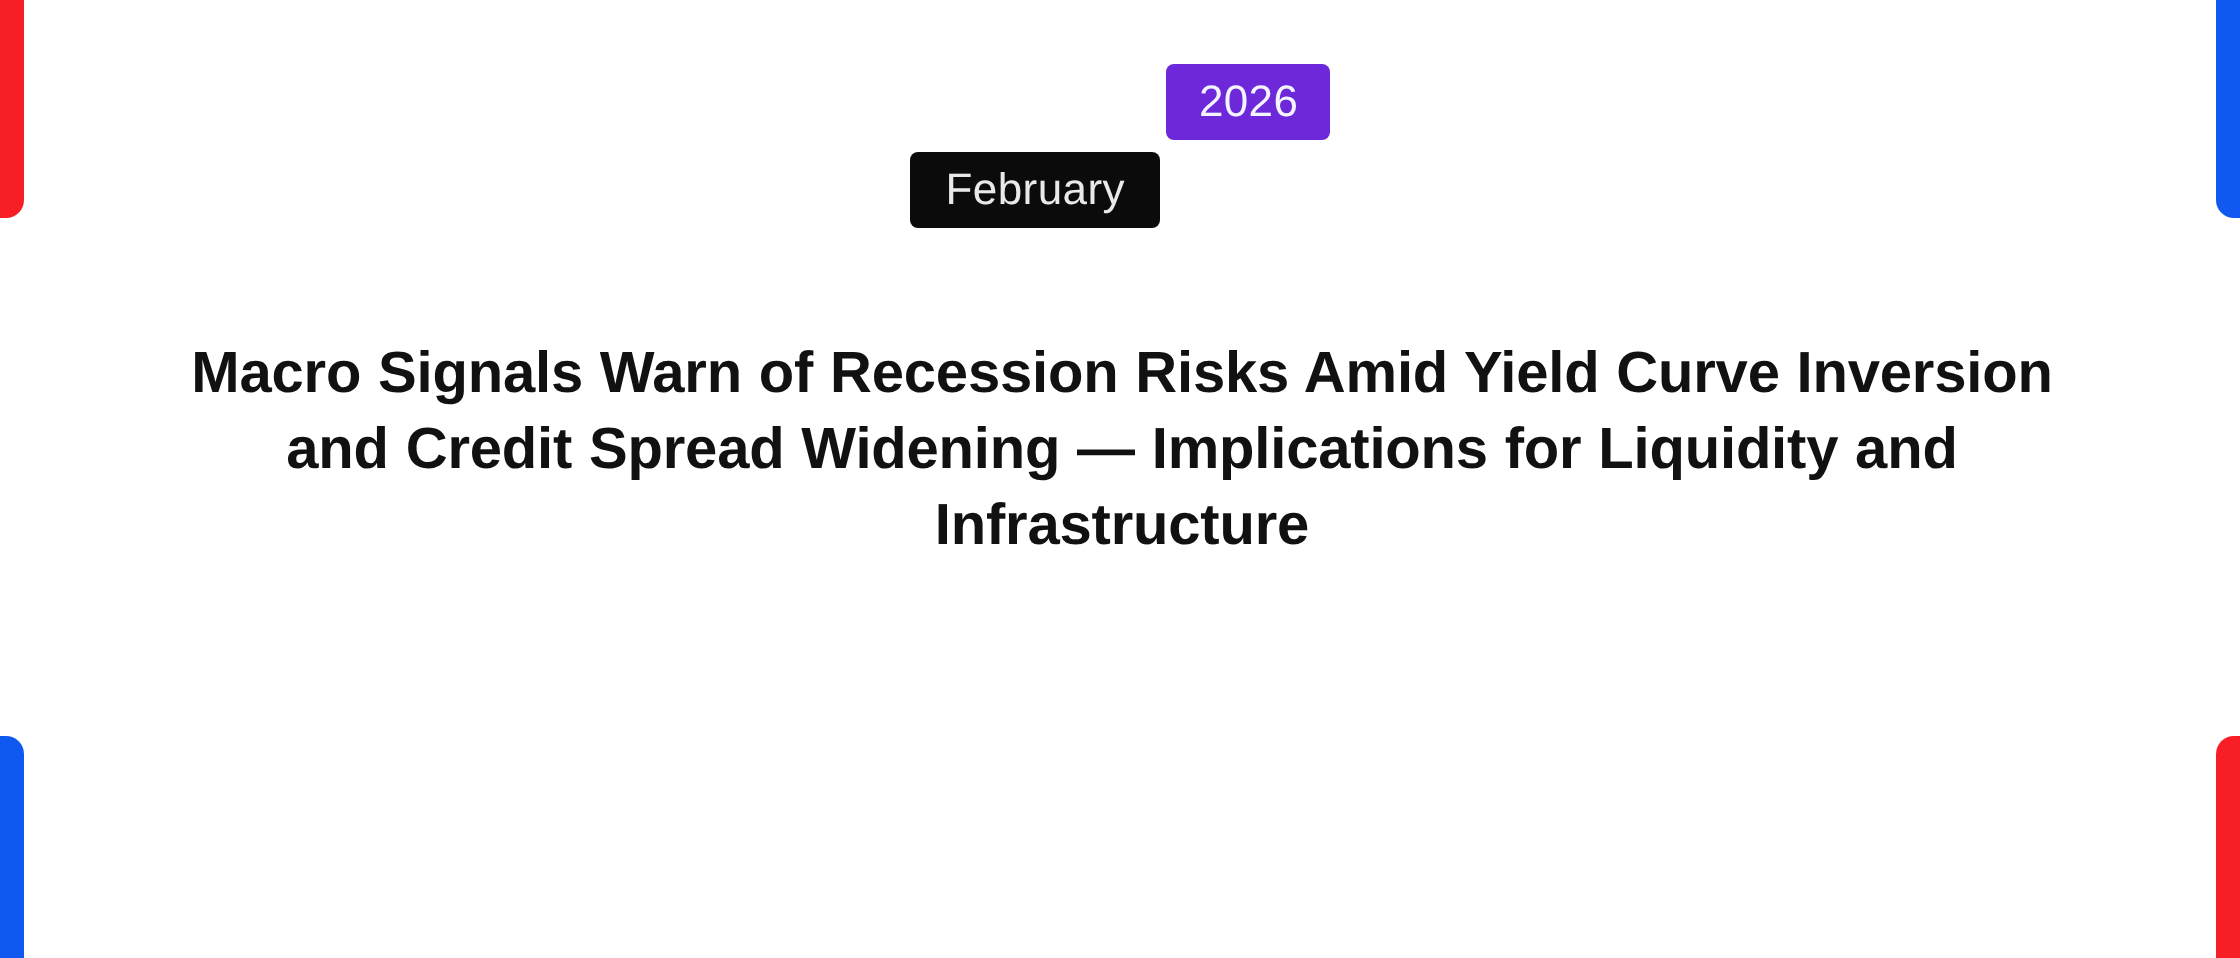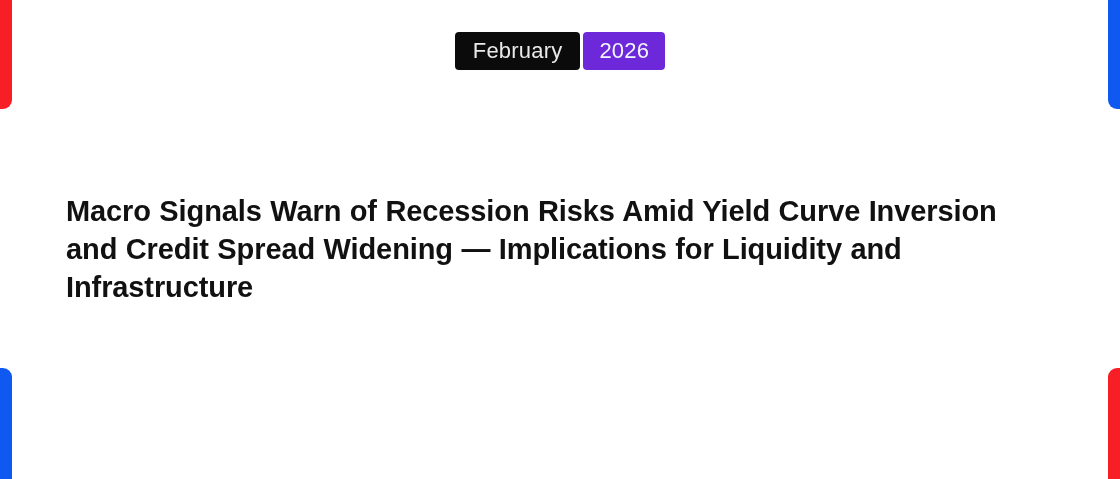--- a/index.html
+++ b/index.html
@@ -78,40 +78,42 @@
     font-size: 22px;
     font-weight: 400;
     letter-spacing: 0.2px;
     line-height: 1;
     white-space: nowrap;
   }
   .badge-month {
     background: #0b0b0b;
     color: #e9e9e9;
     padding: 0 18px;
+    margin-top: 44px;
   }
   .badge-year {
     background: #6d28d9;
     color: #f2f5ff;
     padding: 0 16px;
   }
 
   
   .headline {
     position: absolute;
     left: 66px;
-    top: 192px;
+    top: 168px;
     width: 990px;
     margin: 0;
     font-size: 29px;
     font-weight: 700;
     line-height: 38px;
     letter-spacing: -0.1px;
     color: #111111;
     word-spacing: 0.5px;
+    text-align: center;
   }
 </style>
 </head>
 <body>
 
 <div class="page">
 
   <div class="corner-bar top-left"></div>
   <div class="corner-bar top-right"></div>
   <div class="corner-bar bottom-left"></div>

